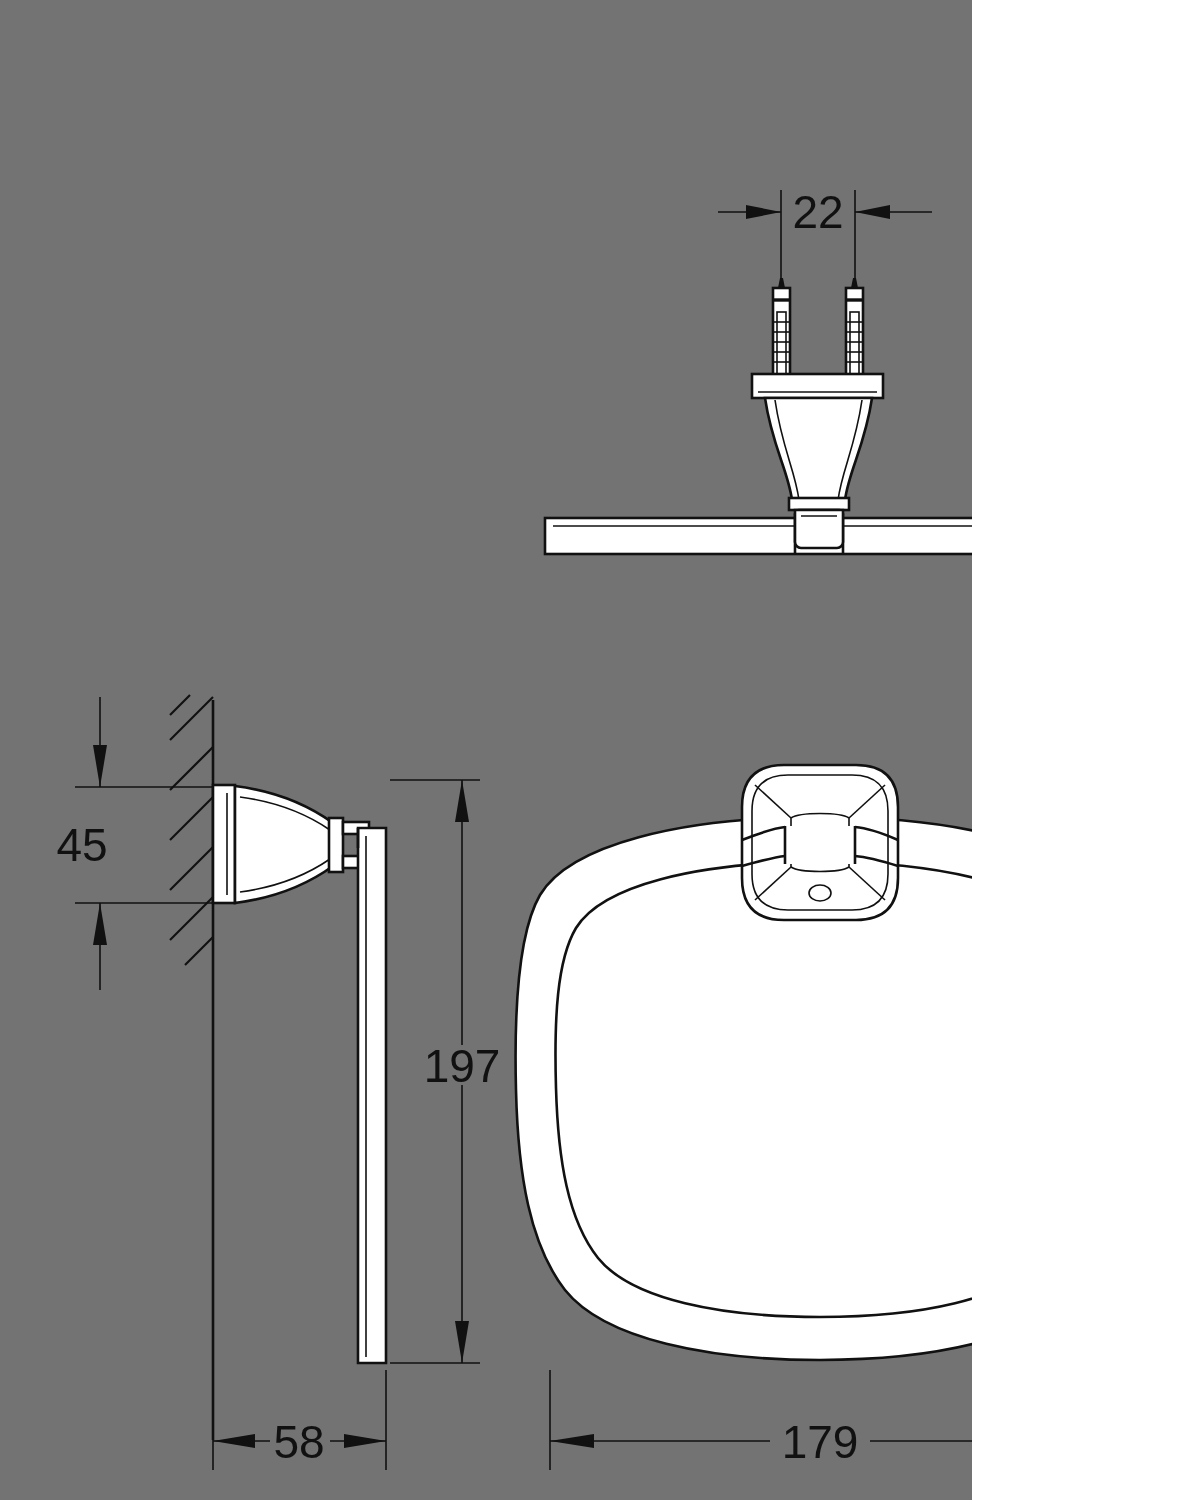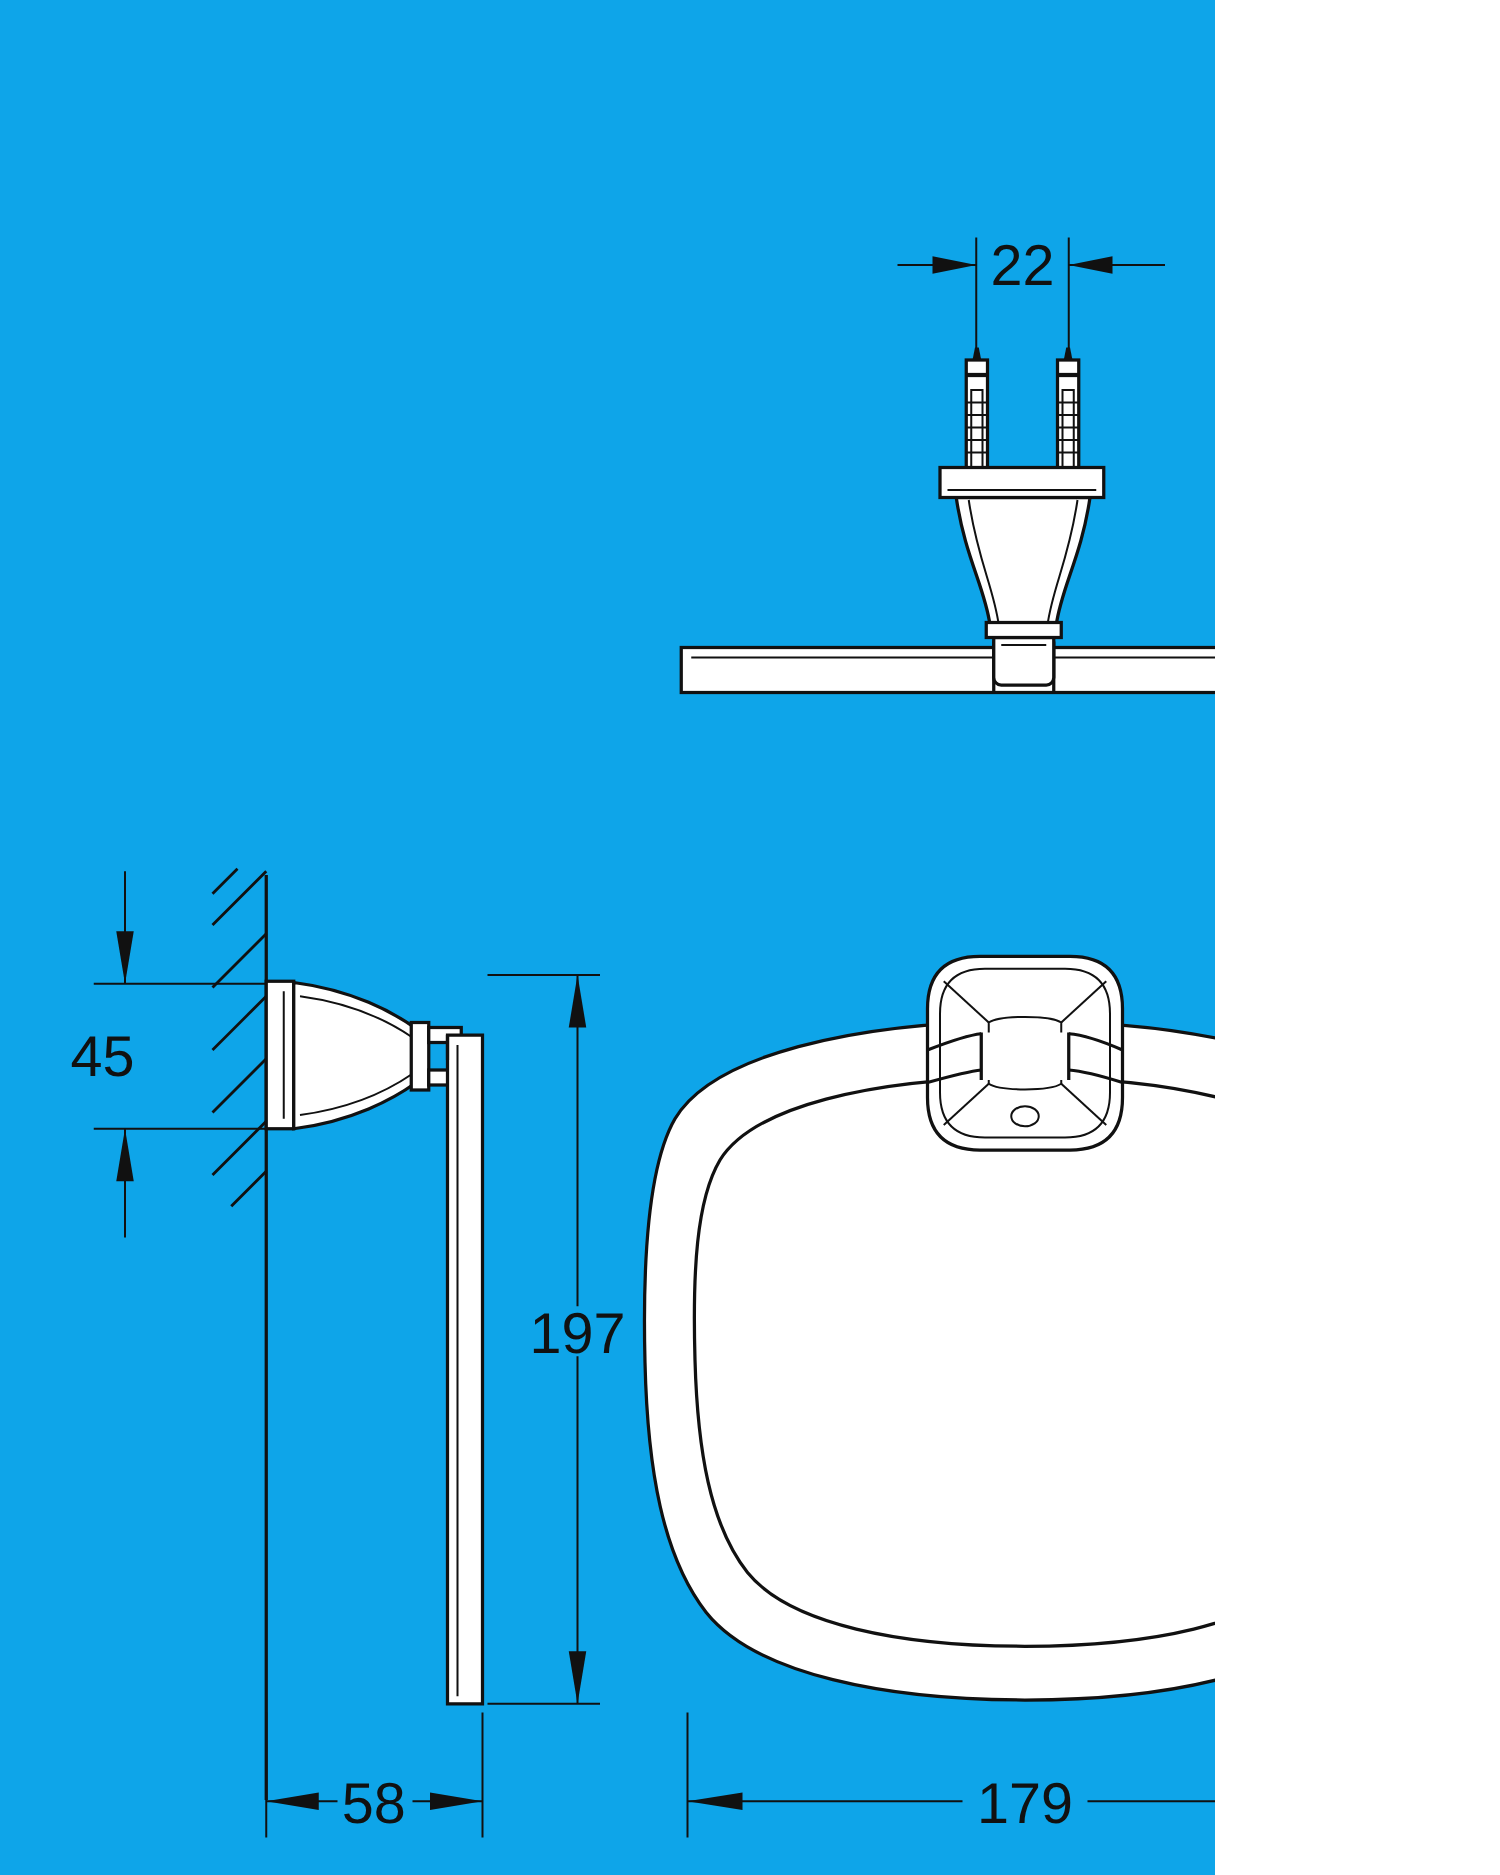--- a/index.html
+++ b/index.html
@@ -8,21 +8,21 @@
     padding: 0;
     background: #ffffff;
   }
   body {
     font-family: "Liberation Sans", sans-serif;
   }
   #sheet {
     position: relative;
     width: 972px;
     height: 1500px;
-    background: #0ea5e9;
+    background: #737373;
     overflow: hidden;
   }
   #sheet svg {
     display: block;
   }
   .dim-text {
     font-family: "Liberation Sans", sans-serif;
     font-size: 46px;
     fill: #111111;
     font-weight: 400;

